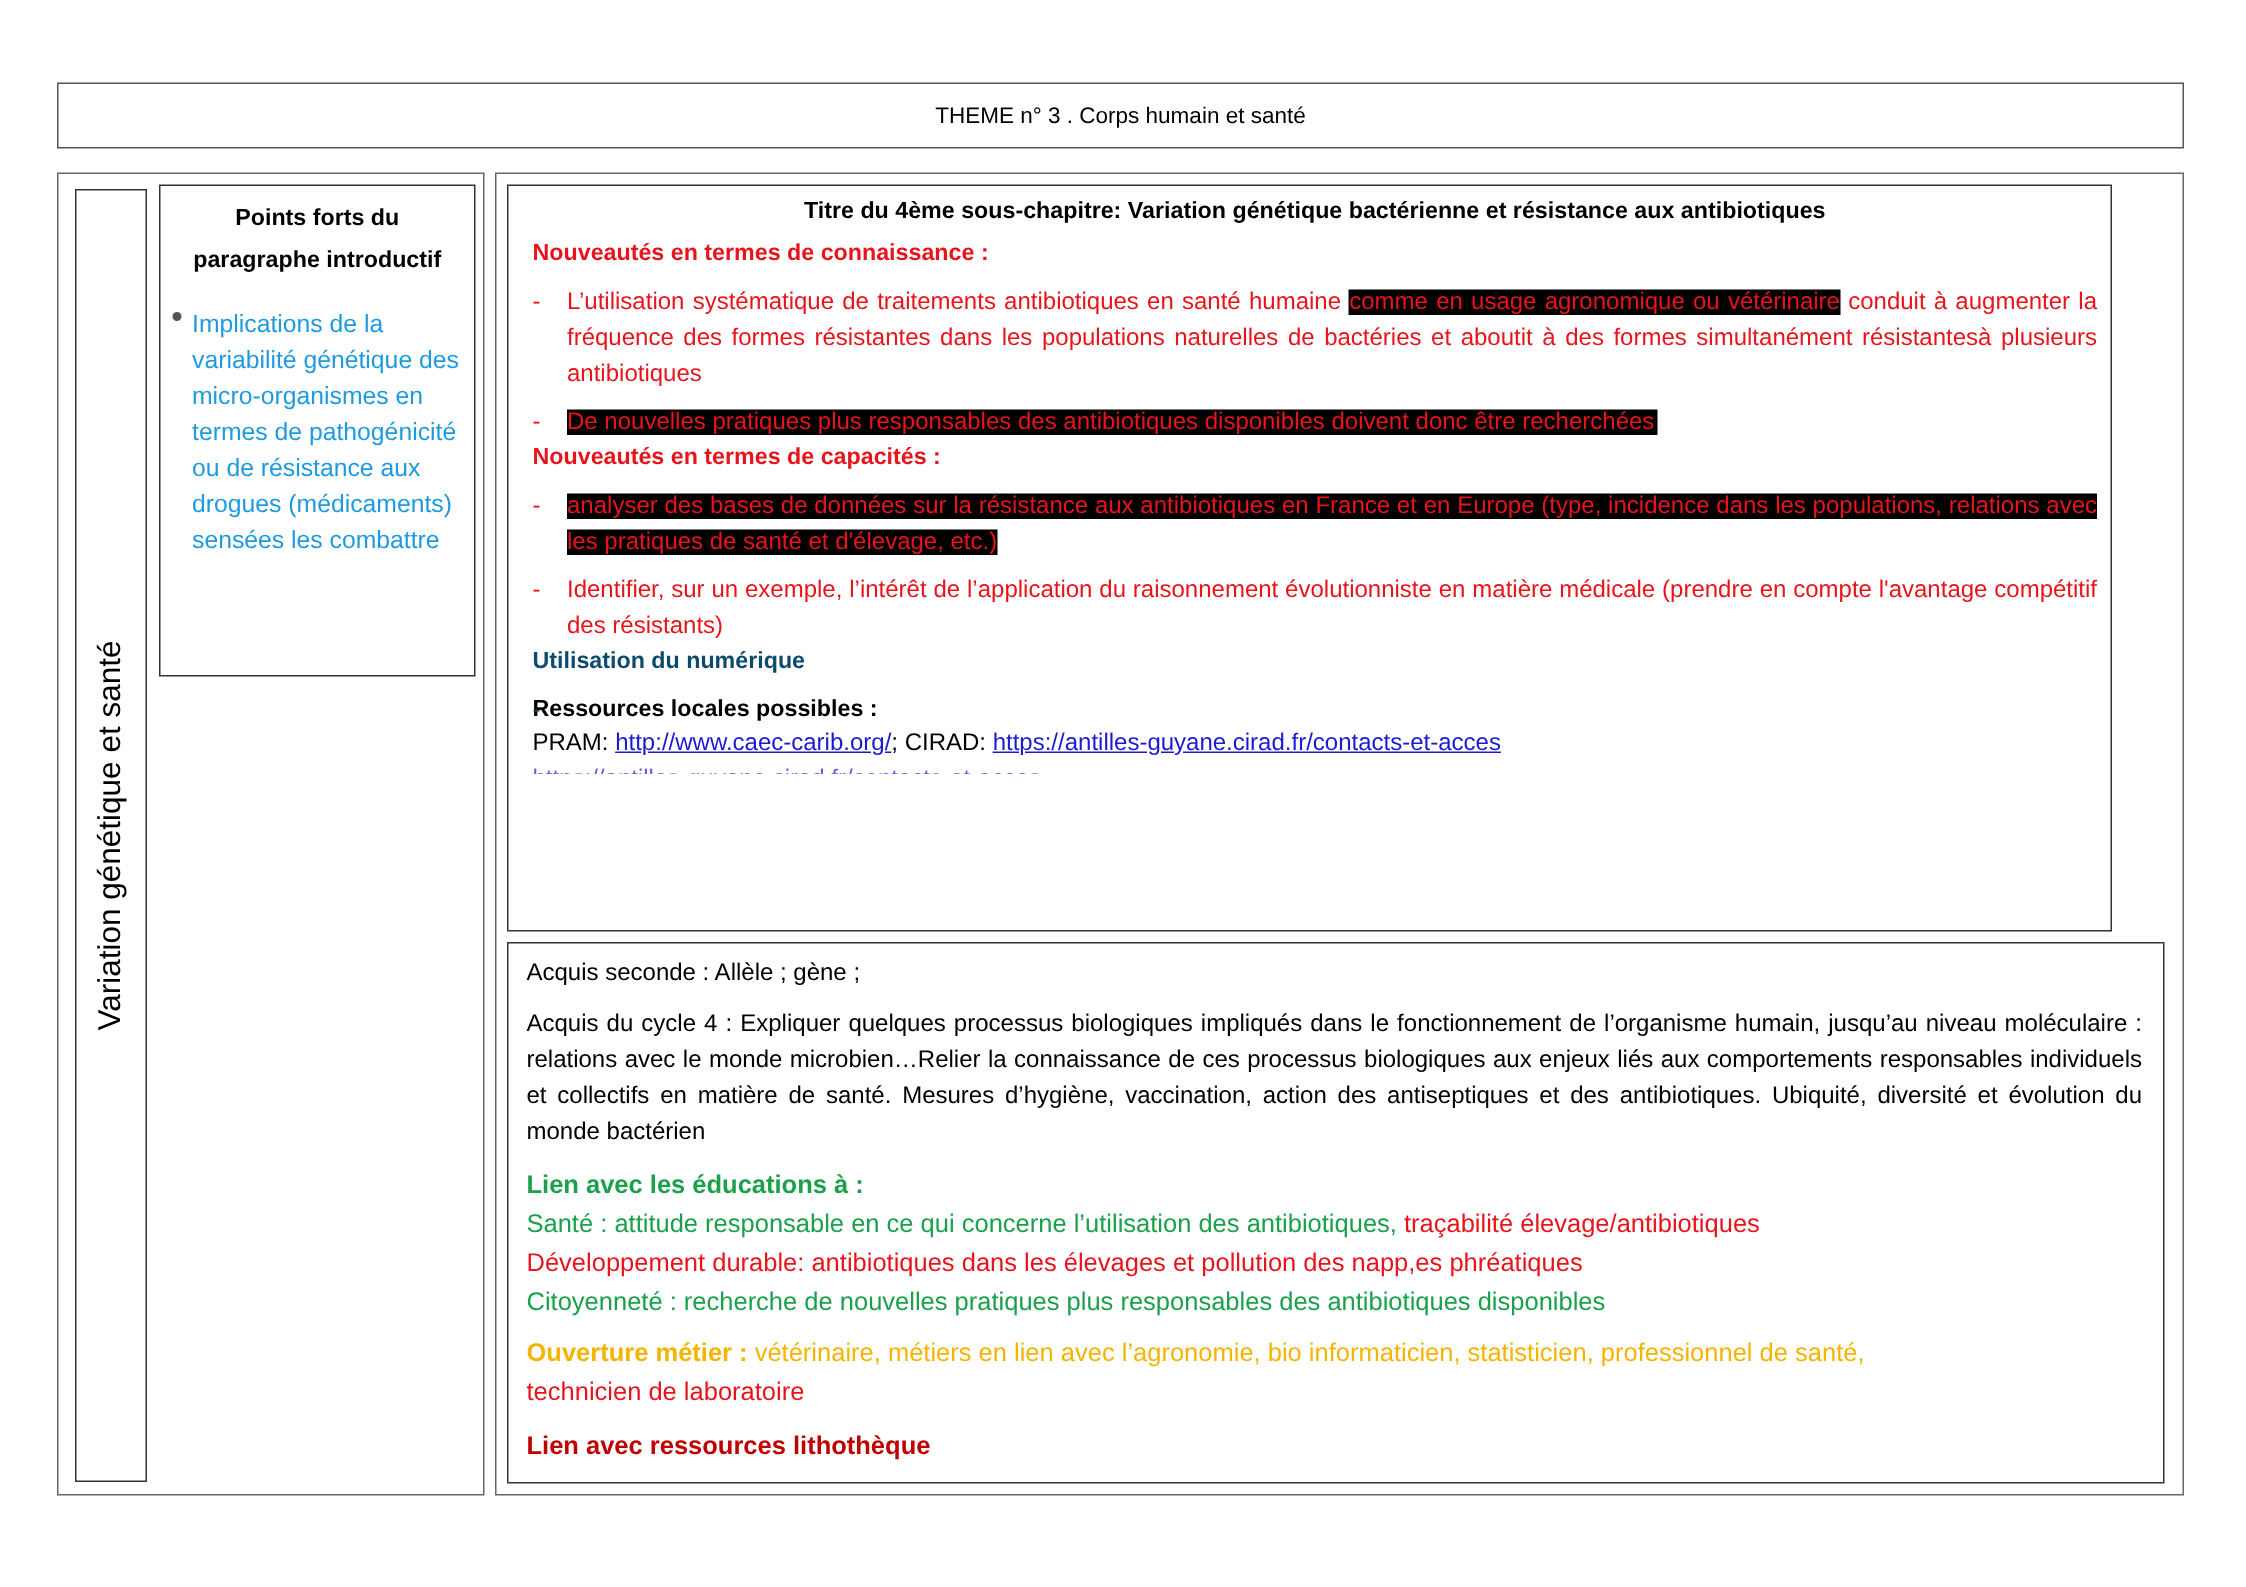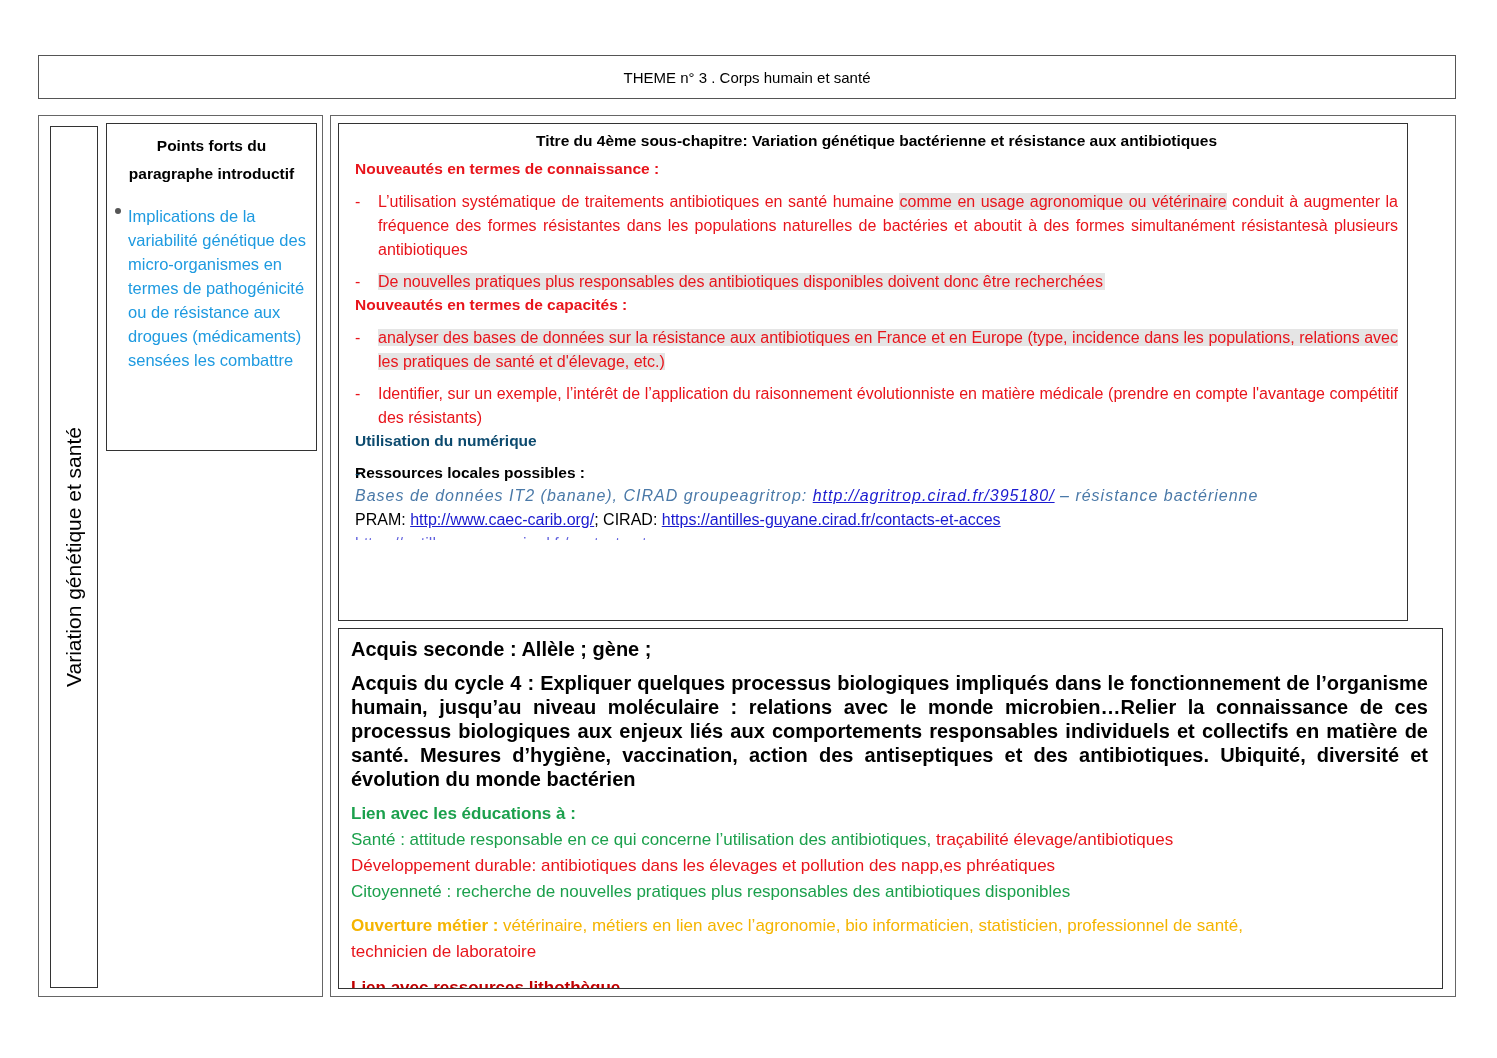--- a/index.html
+++ b/index.html
@@ -19,29 +19,29 @@
     .lower-box { left: 338px; top: 628px; width: 1105px; height: 361px; border: 1px solid #333; padding: 8px 14px 0 12px; overflow: hidden; }
     .center-title { text-align: center; font-weight: bold; font-size: 15.5px; line-height: 22px; }
     .section-head { font-weight: bold; font-size: 15.5px; line-height: 22px; }
     .red { color: #e8141b; }
     .purple { color: #0c4a6e; }
     .darkred { color: #c00000; }
     .green { color: #1ba04c; }
     .gold { color: #f5b400; }
     .steel { color: #4a79a8; }
     .link { color: #1a1ad0; text-decoration: underline; }
-    .hl { background: #e5e5e5; }
+    .hl { background: #000000; }
     .dash-item { position: relative; padding-left: 23px; font-size: 16px; line-height: 24px; text-align: justify; }
     .dash-item .dash { position: absolute; left: 0; top: 0; }
     .gap6 { margin-top: 6px; }
     .gap8 { margin-top: 8px; }
     .gap10 { margin-top: 10px; }
     .plain { font-size: 16px; line-height: 24px; }
     .ital { font-style: italic; letter-spacing: 1px; font-size: 16px; line-height: 24px; }
-    .bold-para { font-weight: bold; font-size: 20px; line-height: 24px; text-align: justify; }
+    .bold-para { font-weight: normal; font-size: 16px; line-height: 24px; text-align: justify; }
     .edu-line { font-size: 17px; line-height: 26px; }
     .clipped { font-size: 16px; line-height: 24px; color: #1a1ad0; height: 8px; overflow: hidden; opacity: 0.7; }
   </style>
 </head>
 <body>
 
 <div class="box theme-box">
   <span>THEME n° 3 . Corps humain et santé</span>
 </div>
 
@@ -86,23 +86,20 @@
     <span class="dash">-</span>
     <span>Identifier, sur un exemple, l’intérêt de l’application du raisonnement évolutionniste en matière médicale (prendre en compte l'avantage compétitif des résistants)</span>
   </div>
 
   <div class="section-head purple">Utilisation du numérique</div>
   <div class="dash-item purple gap10" style="text-align:left;">
     <span class="dash">-</span>
   </div>
 
   <div class="section-head">Ressources locales possibles :</div>
-  <div class="ital steel">
-    <span>Bases de données IT2 (banane), CIRAD groupeagritrop: </span><a class="link">http://agritrop.cirad.fr/395180/</a><span> – résistance bactérienne</span>
-  </div>
   <div class="plain">
     <span>PRAM: </span><a class="link">http://www.caec-carib.org/</a><span>; CIRAD: </span><a class="link">https://antilles-guyane.cirad.fr/contacts-et-acces</a>
   </div>
   <div class="clipped">
     <span>https://antilles-guyane.cirad.fr/contacts-et-acces</span>
   </div>
 </div>
 
 <div class="box lower-box">
   <div class="bold-para">Acquis seconde : Allèle ; gène ;</div>

